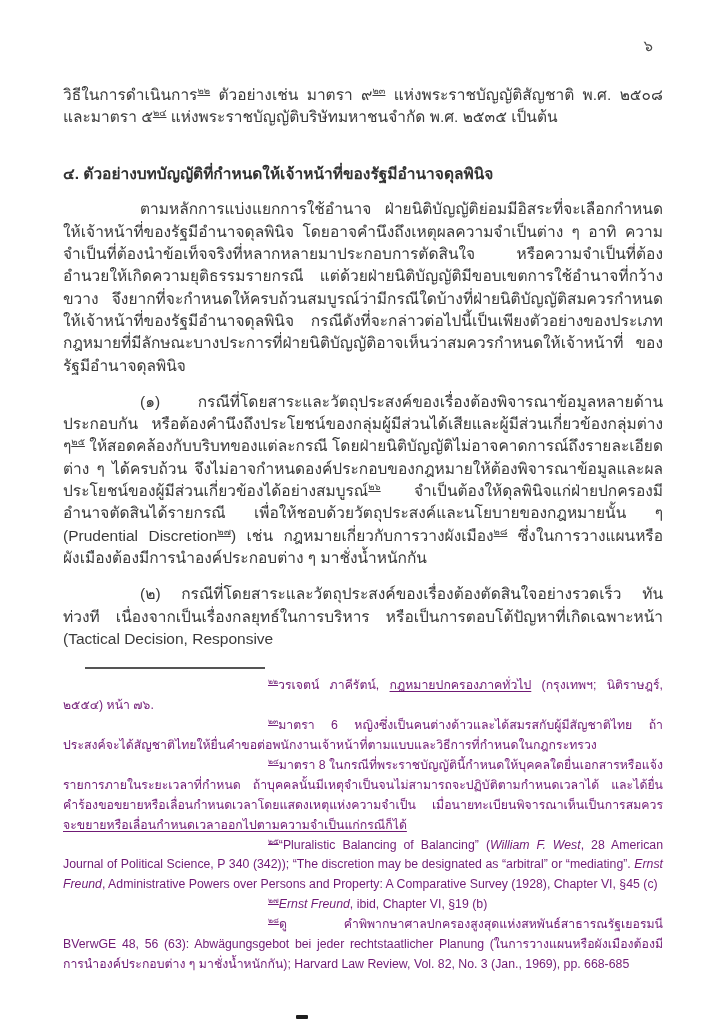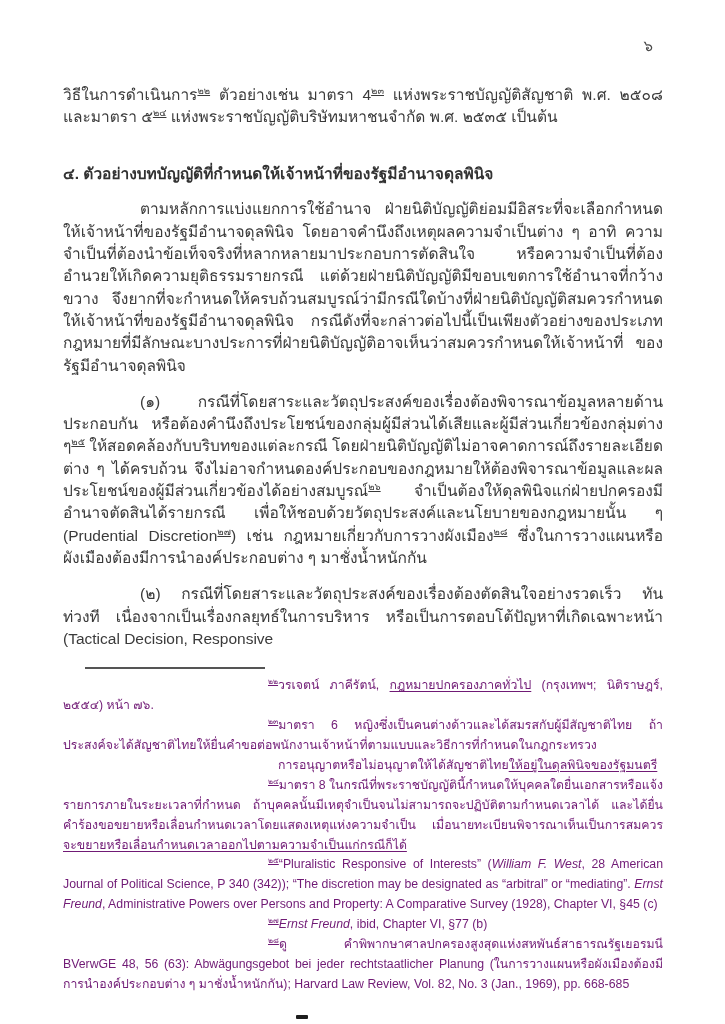--- a/index.html
+++ b/index.html
@@ -47,44 +47,43 @@
 </style>
 </head>
 <body>
 
 <div class="page">
 
   <div class="page-number">๖</div>
 
   <div class="content">
 
-    <p class="para"><span>วิธีในการดำเนินการ</span><sup>๒๒</sup><span>  ตัวอย่างเช่น มาตรา 4</span><sup>๒๓</sup><span> แห่งพระราชบัญญัติสัญชาติ พ.ศ. ๒๕๐๘ และมาตรา ๕</span><sup>๒๔</sup><span> แห่งพระราชบัญญัติบริษัทมหาชนจำกัด พ.ศ. ๒๕๓๕ เป็นต้น</span></p>
+    <p class="para"><span>วิธีในการดำเนินการ</span><sup>๒๒</sup><span>  ตัวอย่างเช่น มาตรา ๙</span><sup>๒๓</sup><span> แห่งพระราชบัญญัติสัญชาติ พ.ศ. ๒๕๐๘ และมาตรา ๕</span><sup>๒๔</sup><span> แห่งพระราชบัญญัติบริษัทมหาชนจำกัด พ.ศ. ๒๕๓๕ เป็นต้น</span></p>
 
     <h2 class="heading">๔. ตัวอย่างบทบัญญัติที่กำหนดให้เจ้าหน้าที่ของรัฐมีอำนาจดุลพินิจ</h2>
 
     <p class="para b-indent"><span>ตามหลักการแบ่งแยกการใช้อำนาจ ฝ่ายนิติบัญญัติย่อมมีอิสระที่จะเลือกกำหนดให้เจ้าหน้าที่ของรัฐมีอำนาจดุลพินิจ โดยอาจคำนึงถึงเหตุผลความจำเป็นต่าง ๆ อาทิ ความจำเป็นที่ต้องนำข้อเท็จจริงที่หลากหลายมาประกอบการตัดสินใจ หรือความจำเป็นที่ต้องอำนวยให้เกิดความยุติธรรมรายกรณี แต่ด้วยฝ่ายนิติบัญญัติมีขอบเขตการใช้อำนาจที่กว้างขวาง จึงยากที่จะกำหนดให้ครบถ้วนสมบูรณ์ว่ามีกรณีใดบ้างที่ฝ่ายนิติบัญญัติสมควรกำหนดให้เจ้าหน้าที่ของรัฐมีอำนาจดุลพินิจ กรณีดังที่จะกล่าวต่อไปนี้เป็นเพียงตัวอย่างของประเภทกฎหมายที่มีลักษณะบางประการที่ฝ่ายนิติบัญญัติอาจเห็นว่าสมควรกำหนดให้เจ้าหน้าที่ ของรัฐมีอำนาจดุลพินิจ</span></p>
 
     <p class="para b-indent"><span>(๑) กรณีที่โดยสาระและวัตถุประสงค์ของเรื่องต้องพิจารณาข้อมูลหลายด้านประกอบกัน หรือต้องคำนึงถึงประโยชน์ของกลุ่มผู้มีส่วนได้เสียและผู้มีส่วนเกี่ยวข้องกลุ่มต่าง ๆ</span><sup>๒๕</sup><span> ให้สอดคล้องกับบริบทของแต่ละกรณี โดยฝ่ายนิติบัญญัติไม่อาจคาดการณ์ถึงรายละเอียดต่าง ๆ ได้ครบถ้วน จึงไม่อาจกำหนดองค์ประกอบของกฎหมายให้ต้องพิจารณาข้อมูลและผลประโยชน์ของผู้มีส่วนเกี่ยวข้องได้อย่างสมบูรณ์</span><sup>๒๖</sup><span> จำเป็นต้องให้ดุลพินิจแก่ฝ่ายปกครองมีอำนาจตัดสินได้รายกรณี เพื่อให้ชอบด้วยวัตถุประสงค์และนโยบายของกฎหมายนั้น ๆ (Prudential Discretion</span><sup>๒๗</sup><span>) เช่น กฎหมายเกี่ยวกับการวางผังเมือง</span><sup>๒๘</sup><span> ซึ่งในการวางแผนหรือผังเมืองต้องมีการนำองค์ประกอบต่าง ๆ มาชั่งน้ำหนักกัน</span></p>
 
     <p class="para b-indent"><span>(๒) กรณีที่โดยสาระและวัตถุประสงค์ของเรื่องต้องตัดสินใจอย่างรวดเร็ว ทันท่วงที เนื่องจากเป็นเรื่องกลยุทธ์ในการบริหาร หรือเป็นการตอบโต้ปัญหาที่เกิดเฉพาะหน้า (Tactical Decision, Responsive</span></p>
 
     <div class="footnotes">
       <div class="fn-sep"></div>
 
       <p class="fn"><sup>๒๒</sup><span>วรเจตน์  ภาคีรัตน์, </span><span class="u">กฎหมายปกครองภาคทั่วไป</span><span> (กรุงเทพฯ; นิติราษฎร์, ๒๕๕๔) หน้า ๗๖.</span></p>
 
       <p class="fn"><sup>๒๓</sup><span>มาตรา 6  หญิงซึ่งเป็นคนต่างด้าวและได้สมรสกับผู้มีสัญชาติไทย ถ้าประสงค์จะได้สัญชาติไทยให้ยื่นคำขอต่อพนักงานเจ้าหน้าที่ตามแบบและวิธีการที่กำหนดในกฎกระทรวง</span></p>
-      <p class="fn fn-sub"><span>การอนุญาตหรือไม่อนุญาตให้ได้สัญชาติไทย</span><span class="u">ให้อยู่ในดุลพินิจของรัฐมนตรี</span></p>
 
       <p class="fn"><sup>๒๔</sup><span>มาตรา 8  ในกรณีที่พระราชบัญญัตินี้กำหนดให้บุคคลใดยื่นเอกสารหรือแจ้งรายการภายในระยะเวลาที่กำหนด ถ้าบุคคลนั้นมีเหตุจำเป็นจนไม่สามารถจะปฏิบัติตามกำหนดเวลาได้ และได้ยื่นคำร้องขอขยายหรือเลื่อนกำหนดเวลาโดยแสดงเหตุแห่งความจำเป็น เมื่อนายทะเบียนพิจารณาเห็นเป็นการสมควร </span><span class="u">จะขยายหรือเลื่อนกำหนดเวลาออกไปตามความจำเป็นแก่กรณีก็ได้</span></p>
 
-      <p class="fn"><sup>๒๕</sup><span>“Pluralistic Responsive of Interests” (</span><i>William F. West</i><span>, 28 American Journal of Political Science, P 340 (342)); “The discretion may be designated as “arbitral” or “mediating”. </span><i>Ernst Freund</i><span>, Administrative Powers over Persons and Property: A Comparative Survey (1928), Chapter VI, §45 (c)</span></p>
+      <p class="fn"><sup>๒๕</sup><span>“Pluralistic Balancing of Balancing” (</span><i>William F. West</i><span>, 28 American Journal of Political Science, P 340 (342)); “The discretion may be designated as “arbitral” or “mediating”. </span><i>Ernst Freund</i><span>, Administrative Powers over Persons and Property: A Comparative Survey (1928), Chapter VI, §45 (c)</span></p>
 
 
-      <p class="fn"><sup>๒๗</sup><i>Ernst Freund</i><span>, ibid, Chapter VI, §77 (b)</span></p>
+      <p class="fn"><sup>๒๗</sup><i>Ernst Freund</i><span>, ibid, Chapter VI, §19 (b)</span></p>
 
       <p class="fn"><sup>๒๘</sup><span>ดู คำพิพากษาศาลปกครองสูงสุดแห่งสหพันธ์สาธารณรัฐเยอรมนี  BVerwGE 48, 56 (63): Abwägungsgebot bei jeder rechtstaatlicher Planung (ในการวางแผนหรือผังเมืองต้องมีการนำองค์ประกอบต่าง ๆ มาชั่งน้ำหนักกัน); Harvard Law Review, Vol. 82, No. 3 (Jan., 1969), pp. 668-685</span></p>
     </div>
 
   </div>
 
   <div class="artifact"></div>
 
 </div>
 

